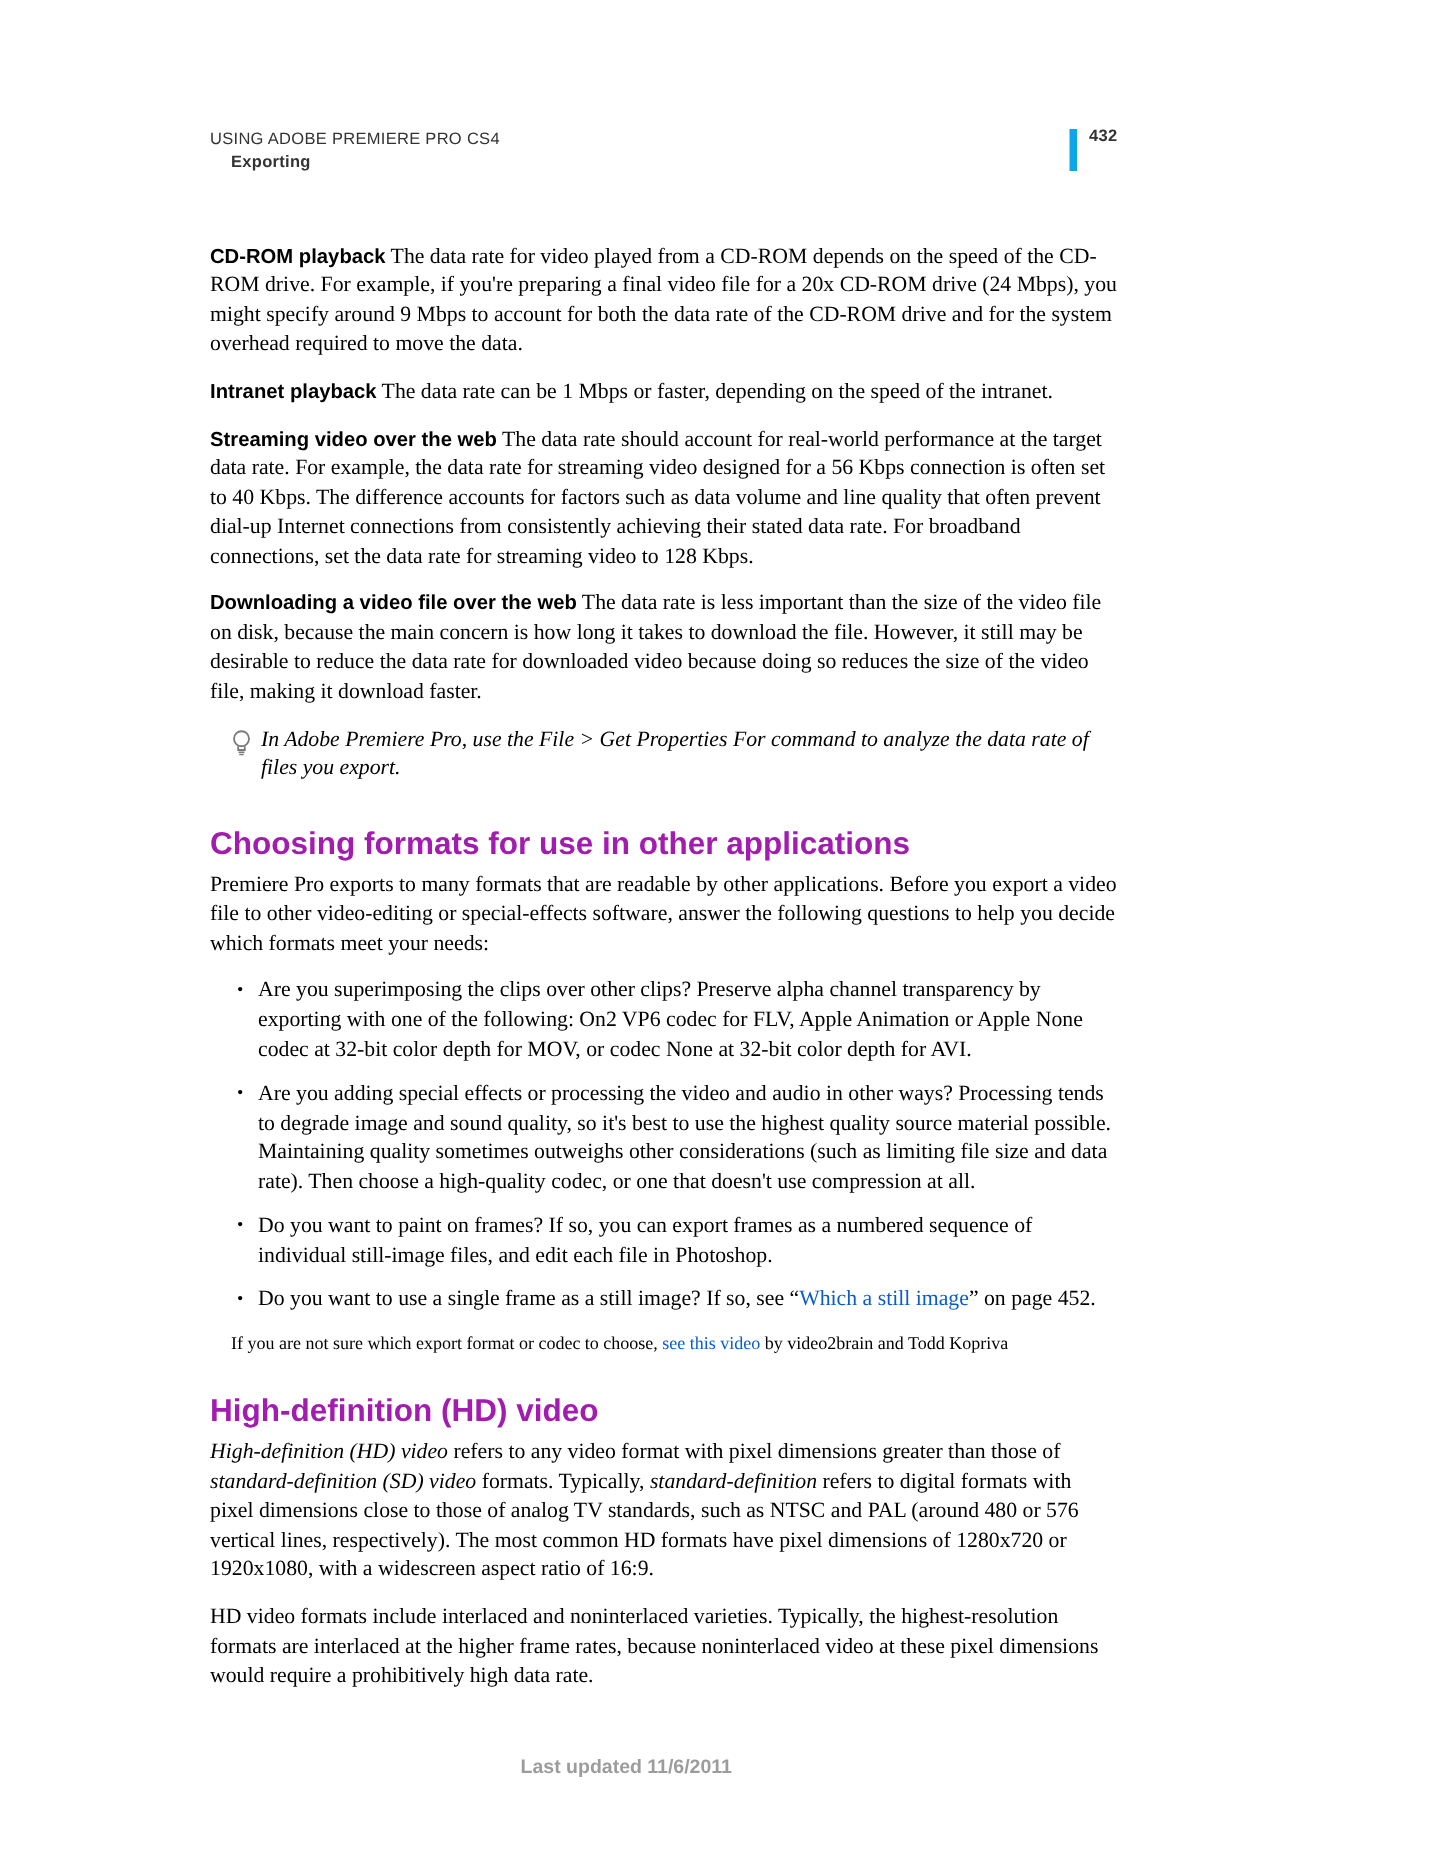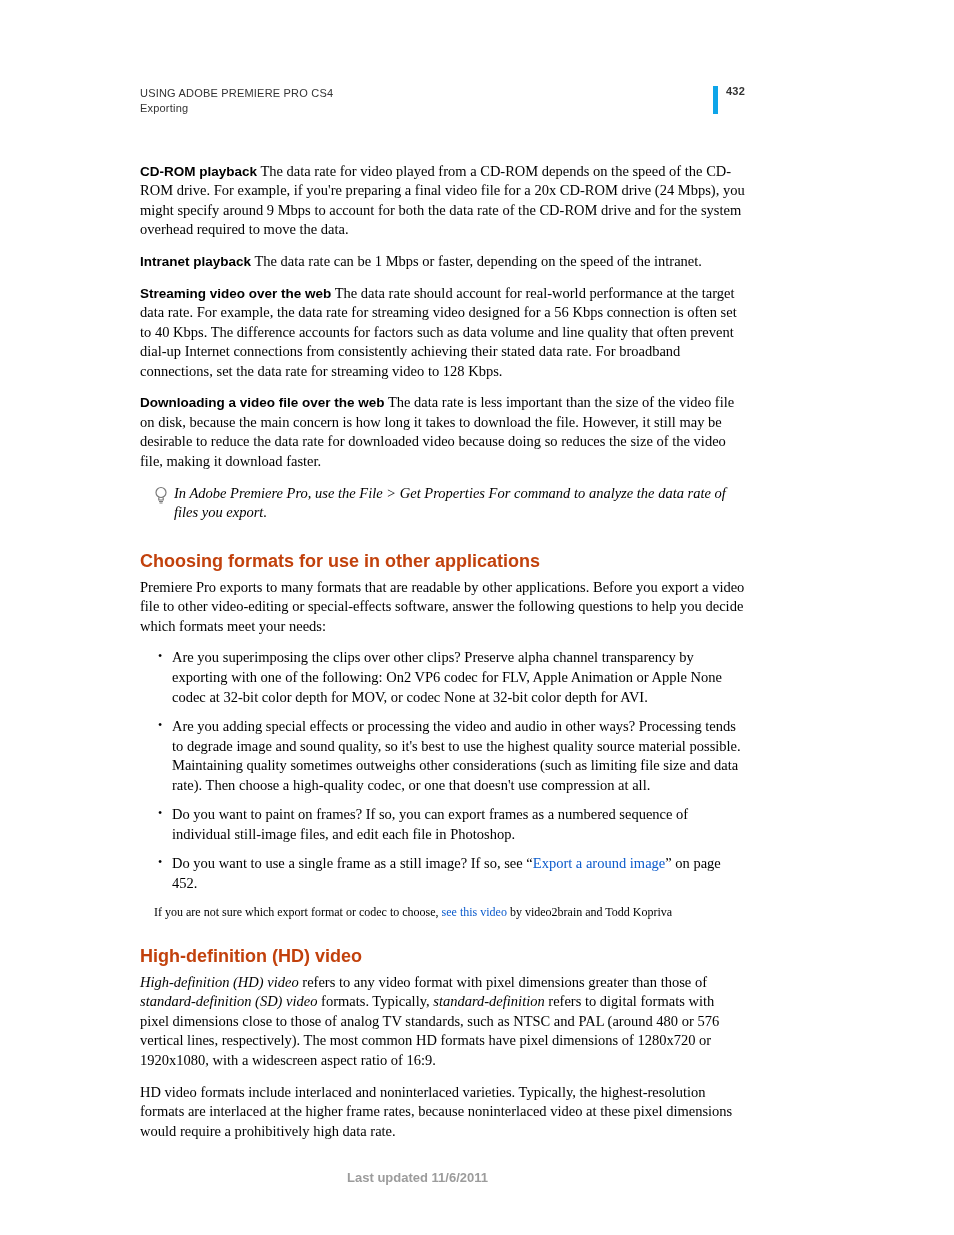--- a/index.html
+++ b/index.html
@@ -21,21 +21,21 @@
     justify-content: space-between;
     align-items: flex-start;
     font-family: "Myriad Pro", "Helvetica Neue", Arial, sans-serif;
     font-size: 11px;
     line-height: 1.35;
     letter-spacing: 0.2px;
     color: #333;
     margin-bottom: 46px;
   }
   .header-left .line1 { font-weight: 400; }
-  .header-left .line2 { font-weight: 400; }
+  .header-left .line2 { font-weight: 700; margin-left: 14px; }
   .header-right {
     display: flex;
     align-items: flex-start;
   }
   .page-number {
     font-weight: 700;
     font-size: 11px;
     padding-left: 8px;
     border-left: 5px solid #0ea5e9;
     line-height: 1;
@@ -66,23 +66,23 @@
     margin-top: 2px;
   }
   .tip-text {
     font-style: italic;
     font-size: 14.5px;
     line-height: 1.35;
   }
   h2.section {
     font-family: "Myriad Pro", "Helvetica Neue", Arial, sans-serif;
     font-weight: 700;
-    font-size: 18px;
+    font-size: 21px;
     margin: 26px 0 6px 0;
-    color: #c2410c;
+    color: #a21caf;
   }
   ul.bullets {
     list-style: none;
     padding: 0 0 0 18px;
     margin: 6px 0 8px 0;
   }
   ul.bullets > li {
     position: relative;
     font-size: 14.5px;
     line-height: 1.35;
@@ -149,21 +149,21 @@
     <span class="tip-text">In Adobe Premiere Pro, use the File &gt; Get Properties For command to analyze the data rate of files you export.</span>
   </div>
 
   <h2 class="section">Choosing formats for use in other applications</h2>
   <p class="para">Premiere Pro exports to many formats that are readable by other applications. Before you export a video file to other video-editing or special-effects software, answer the following questions to help you decide which formats meet your needs:</p>
 
   <ul class="bullets">
     <li>Are you superimposing the clips over other clips? Preserve alpha channel transparency by exporting with one of the following: On2 VP6 codec for FLV, Apple Animation or Apple None codec at 32-bit color depth for MOV, or codec None at 32-bit color depth for AVI.</li>
     <li>Are you adding special effects or processing the video and audio in other ways? Processing tends to degrade image and sound quality, so it's best to use the highest quality source material possible. Maintaining quality sometimes outweighs other considerations (such as limiting file size and data rate). Then choose a high-quality codec, or one that doesn't use compression at all.</li>
     <li>Do you want to paint on frames? If so, you can export frames as a numbered sequence of individual still-image files, and edit each file in Photoshop.</li>
-    <li><span>Do you want to use a single frame as a still image? If so, see “</span><span class="link">Export a around image</span><span>” on page 452.</span></li>
+    <li><span>Do you want to use a single frame as a still image? If so, see “</span><span class="link">Which a still image</span><span>” on page 452.</span></li>
   </ul>
 
   <p class="closing"><span>If you are not sure which export format or codec to choose, </span><span class="link">see this video</span><span> by video2brain and Todd Kopriva</span></p>
 
   <h2 class="section">High-definition (HD) video</h2>
   <p class="para"><span class="ital">High-definition (HD) video</span><span> refers to any video format with pixel dimensions greater than those of </span><span class="ital">standard-definition (SD) video</span><span> formats. Typically, </span><span class="ital">standard-definition</span><span> refers to digital formats with pixel dimensions close to those of analog TV standards, such as NTSC and PAL (around 480 or 576 vertical lines, respectively). The most common HD formats have pixel dimensions of 1280x720 or 1920x1080, with a widescreen aspect ratio of 16:9.</span></p>
 
   <p class="para">HD video formats include interlaced and noninterlaced varieties. Typically, the highest-resolution formats are interlaced at the higher frame rates, because noninterlaced video at these pixel dimensions would require a prohibitively high data rate.</p>
 
   <div class="footer">Last updated 11/6/2011</div>

